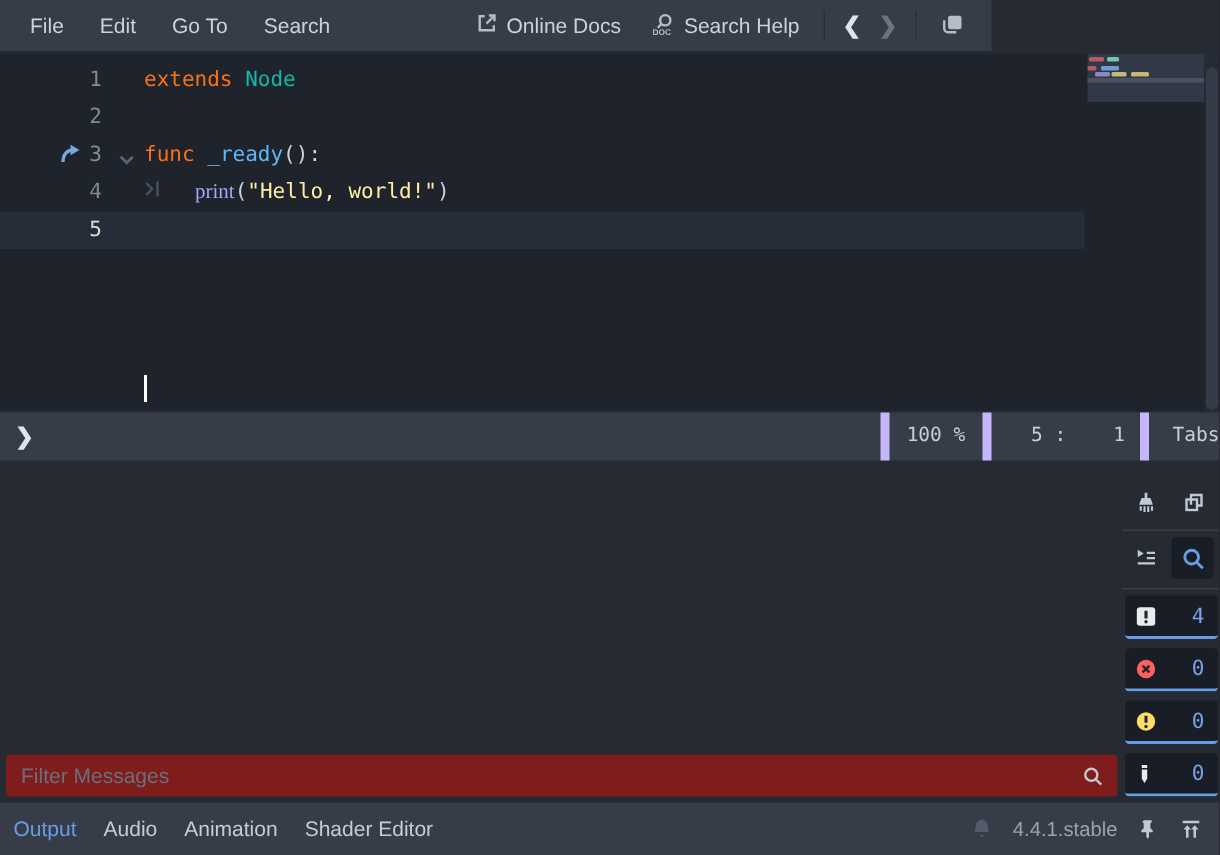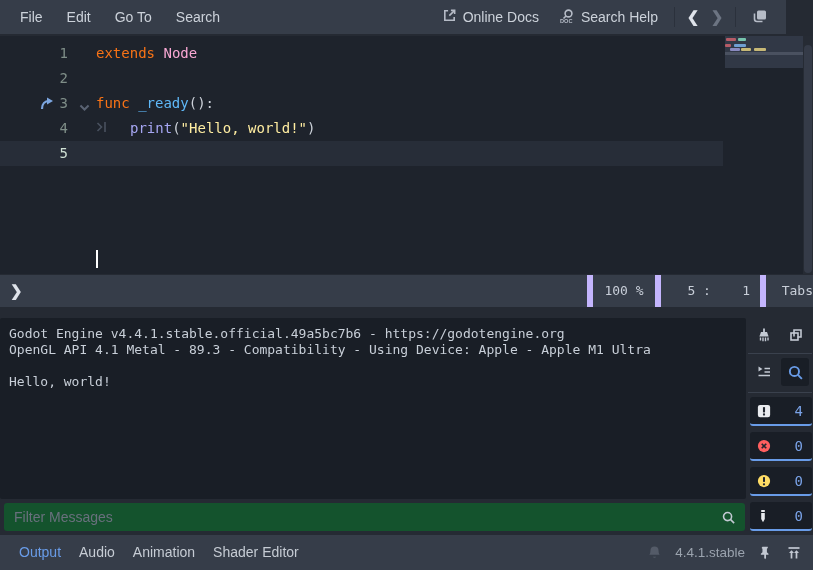--- a/index.html
+++ b/index.html
@@ -1,21 +1,21 @@
 <!DOCTYPE html>
 <html><head>
 <meta charset="utf-8">
 <style>
   * { margin:0; padding:0; box-sizing:border-box; }
   html,body { width:813px; height:570px; background:#252a33; overflow:hidden; }
   #app { position:relative; width:813px; height:570px; background:#252a33;
          font-family:"Liberation Sans", sans-serif; color:#ced3db; font-size:14px; }
 
   
-  .menubar { position:absolute; top:0; left:0; width:786px; height:34px;
+  .menubar { position:absolute; top:0; left:0; width:661px; height:34px;
              background:#363d49; display:flex; align-items:center; }
   .menus { display:flex; align-items:center; padding-left:8px; }
   .menu-item { padding:0 12px; height:34px; line-height:34px; color:#ccd2da; cursor:default; }
   .menubar-right { margin-left:auto; display:flex; align-items:center; padding-right:8px; }
   .menu-btn { display:flex; align-items:center; gap:6px; padding:0 10px; height:34px; color:#ccd2da; }
   .menu-btn svg { color:#b6bcc7; }
   .vsep { width:1px; height:20px; background:#2b313c; margin:0 6px; }
   .nav-btn { width:24px; text-align:center; font-size:15px; font-weight:bold; color:#dfe3ea; }
   .nav-btn.disabled { color:#6c7482; }
 
@@ -24,23 +24,23 @@
             background:#1e232c; font-family:"DejaVu Sans Mono", monospace; font-size:14px; }
   .code-row { position:absolute; left:0; width:813px; height:25px; line-height:25px; }
   .code-row.current .rowbg { position:absolute; left:0; top:0; width:723px; height:25px; background:#272d38; }
   .lnum { position:absolute; left:0; top:0; width:68px; text-align:right; color:#7f8e88; }
   .code-row.current .lnum { color:#cfe0d4; }
   .conn-icon { position:absolute; left:39px; top:4px; width:16px; height:16px; color:#7ca6e0; }
   .fold-icon { position:absolute; left:78px; top:6px; width:13px; height:13px; color:#5a6373; }
   .code-text { position:absolute; left:96px; top:0; white-space:pre; color:#ccd1d9; }
   .tab-mark { display:inline-block; width:34px; color:#49515f; }
   .tok-keyword { color:#f97316; }
-  .tok-type { color:#f9a8d4; }
+  .tok-type { color:#14b8a6; }
   .tok-function { color:#5fb8f8; }
-  .tok-builtin { color:#a6a6f2; }
+  .tok-builtin { color:#a6a6f2;font-family:Liberation Serif, serif; }
   .tok-string { color:#ffeda1; }
   .tok-plain { color:#ccd1d9; }
   .caret { position:absolute; left:96px; top:109px; width:2px; height:18px; background:#ffffff; }
 
   
   .minimap { position:absolute; left:725px; top:0; width:78px; height:238px; }
   .mm-viewport { position:absolute; left:0; top:0; width:78px; height:32px; background:#313846; }
   .mm-line { position:absolute; height:3px; border-radius:1px; }
   .mm-curline { position:absolute; left:0; top:16px; width:78px; height:3px; background:#4a5160; }
   .vscrollbar { position:absolute; left:803px; top:0; width:10px; height:238px; background:#262b34; }
@@ -56,41 +56,41 @@
   .sf-zoom { width:68px; text-align:center; }
   .sf-linecol { width:105px; text-align:right; padding-right:10px; white-space:pre; }
   .sf-indent { width:53px; text-align:right; }
 
   
   .console { position:absolute; top:318px; left:0; width:746px; height:181px;
              background:#191e26; border-radius:2px; }
   .console pre { padding:8px 9px; font-family:"DejaVu Sans Mono", monospace;
                  font-size:13px; line-height:16px; color:#c8cfd8; white-space:pre; }
   .filter-wrap { position:absolute; top:503px; left:4px; width:741px; height:28px;
-                 background:#14532d; border-radius:3px; display:flex; align-items:center; }
+                 background:#7f1d1d; border-radius:3px; display:flex; align-items:center; }
   .filter-input { flex:1; background:transparent; border:none; outline:none; color:#ced3db;
                   font-family:"Liberation Sans", sans-serif; font-size:14px; padding:0 10px; }
   .filter-input::placeholder { color:#69707d; }
   .filter-search-icon { color:#c3c9d3; padding-right:9px; display:flex; }
 
   
   .tool-btn { position:absolute; width:28px; height:28px; display:flex; align-items:center;
               justify-content:center; color:#c3c9d3; border-radius:3px; }
   .tool-btn.pressed { background:#191e26; color:#699ce8; }
   .hsep { position:absolute; left:748px; width:64px; height:1px; background:#3a414d; }
   .count-btn { position:absolute; left:750px; width:62px; height:29px; background:#191e26;
                border-bottom:2px solid #699ce8; border-radius:3px; display:flex;
                align-items:center; padding:0 9px 0 7px; }
   .count-btn .cnt { margin-left:auto; font-family:"DejaVu Sans Mono", monospace;
                     font-size:14px; color:#7aa3e8; }
 
   
   .bottombar { position:absolute; top:535px; left:0; width:813px; height:35px;
                background:#363d49; display:flex; align-items:center; }
-  .btabs { display:flex; align-items:center; padding-left:10px; gap:0; }
+  .btabs { display:flex; align-items:center; padding-left:0; gap:0; }
   .btab { padding:0 8px 0 9px; margin-right:1px; color:#c6ccd4; height:35px; line-height:35px; }
   .btab.active { color:#699ce8; }
   .bbar-right { margin-left:auto; display:flex; align-items:center; gap:13px; padding-right:11px; }
   .bell { color:#545b68; display:flex; }
   .version { color:#9ba3ae; font-size:13.5px; }
   .bicon { color:#c2c8d2; display:flex; }
 </style>
 </head>
 <body>
 
@@ -193,26 +193,20 @@
 
   <div class="statusbar">
     <div class="scripts-toggle">❯</div>
     <div class="status-right">
       <div class="status-field sf-zoom">100 %</div>
       <div class="status-field sf-linecol">5 :    1</div>
       <div class="status-field sf-indent">Tabs</div>
     </div>
   </div>
 
-  <div class="console">
-    <pre id="console-text">Godot Engine v4.4.1.stable.official.49a5bc7b6 - https://godotengine.org
-OpenGL API 4.1 Metal - 89.3 - Compatibility - Using Device: Apple - Apple M1 Ultra
-
-Hello, world!</pre>
-  </div>
 
   <div class="filter-wrap">
     <input class="filter-input" placeholder="Filter Messages" style="">
     <span class="filter-search-icon">
       <svg width="15" height="15" viewBox="0 0 16 16">
           <circle cx="7" cy="7" r="4.3" fill="none" stroke="currentColor" stroke-width="1.7"></circle>
           <path d="M10.3 10.3L14 14" stroke="currentColor" stroke-width="1.7"></path>
         </svg>
     </span>
   </div>

